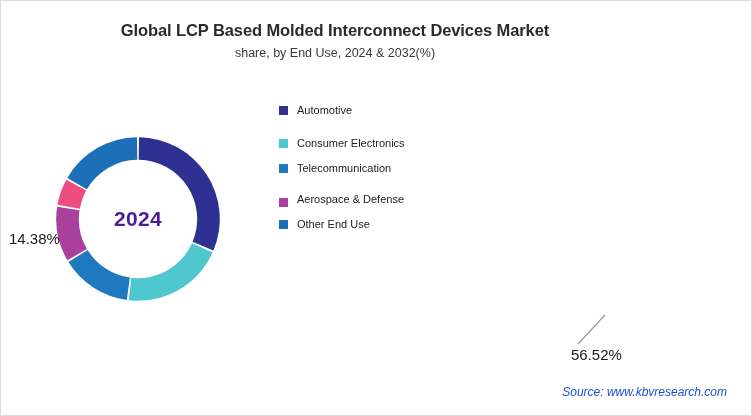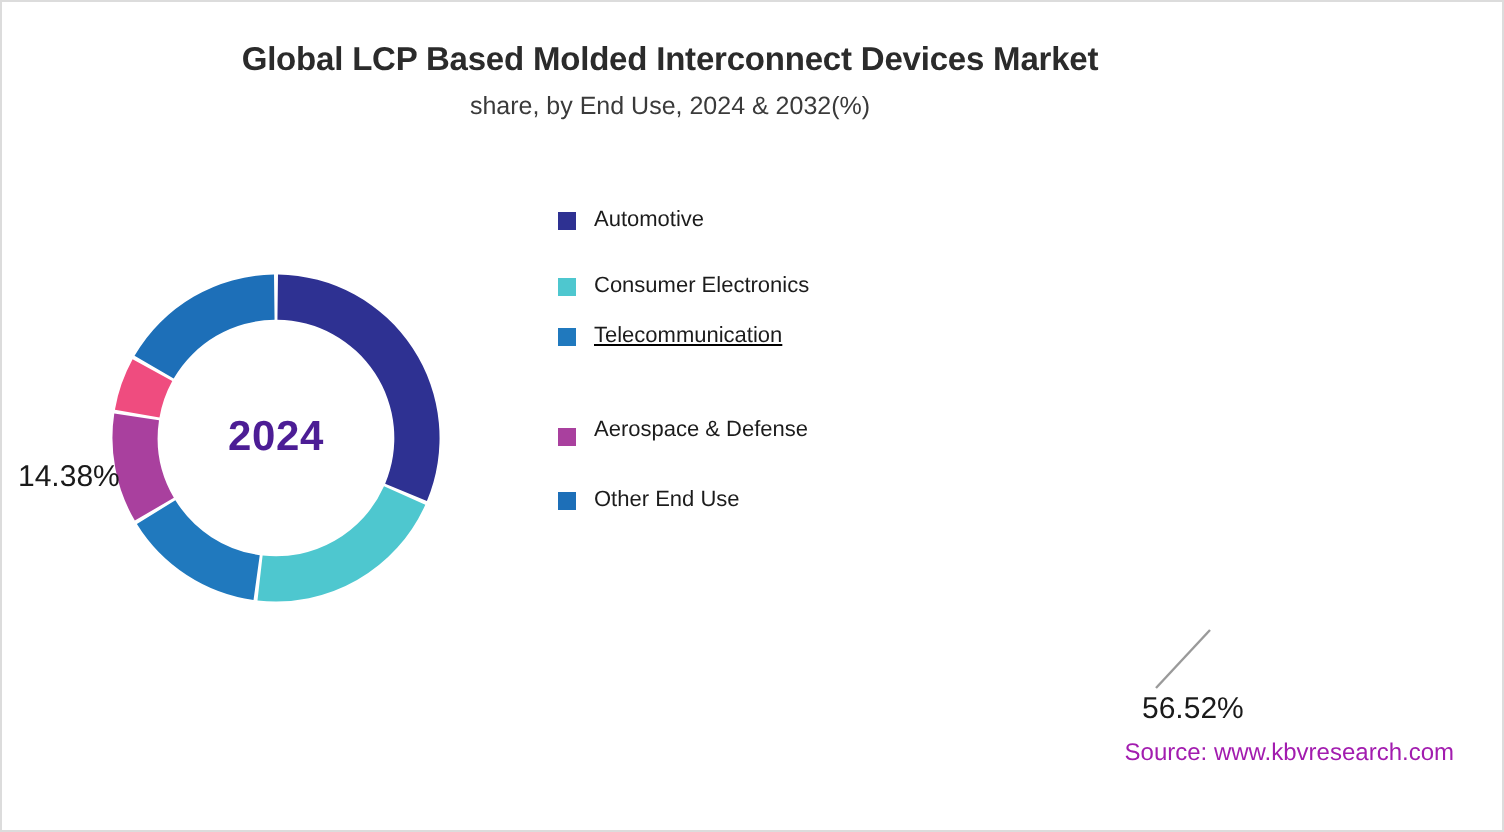--- a/index.html
+++ b/index.html
@@ -51,33 +51,33 @@
 
   
   #legend{
     position:absolute;left:278px;top:100px;width:190px;
   }
   .legend-item{
     display:flex;align-items:flex-start;
     margin-bottom:14px;
   }
   .legend-item:nth-child(2){margin-bottom:6px;}
-  .legend-item:nth-child(3){margin-bottom:28px;text-decoration:underline;}
-  .legend-item:nth-child(4){margin-bottom:16px;align-items:center;}
+  .legend-item:nth-child(3){margin-bottom:12px;}
+  .legend-item:nth-child(4){margin-bottom:6px;align-items:center;}
   .legend-item:nth-child(5){margin-bottom:22px;}
   .legend-swatch{
     width:9px;height:9px;flex:0 0 9px;margin-top:5px;margin-right:9px;
   }
   .legend-label{
     font-size:11px;color:#1c1c1c;line-height:19px;
   }
   
   #source{
-    position:absolute;right:24px;bottom:32px;
-    font-size:12px;color:#a21caf;
+    position:absolute;right:24px;bottom:16px;
+    font-size:12px;font-style:italic;color:#1d4ed8;
   }
 </style>
 </head>
 <body>
 
 <div id="canvas">
 
   <div id="title-block">
     <div id="chart-title">Global LCP Based Molded Interconnect Devices Market</div>
     <div id="chart-subtitle">share, by End Use, 2024 &amp; 2032(%)</div>

